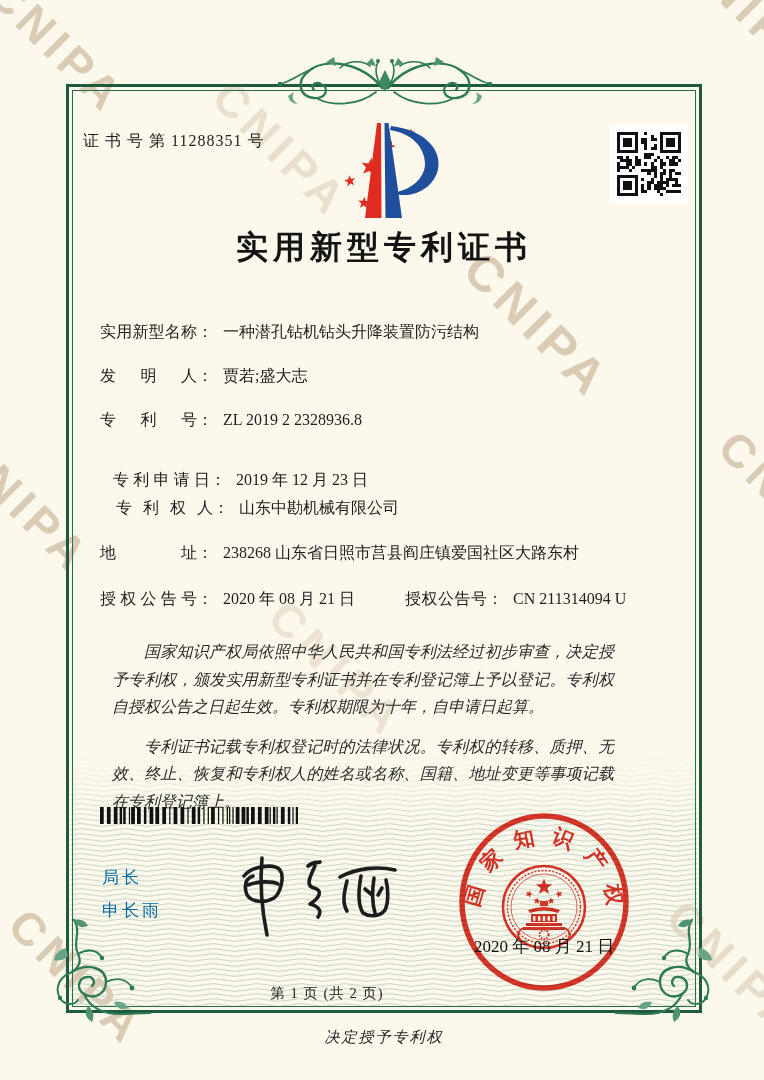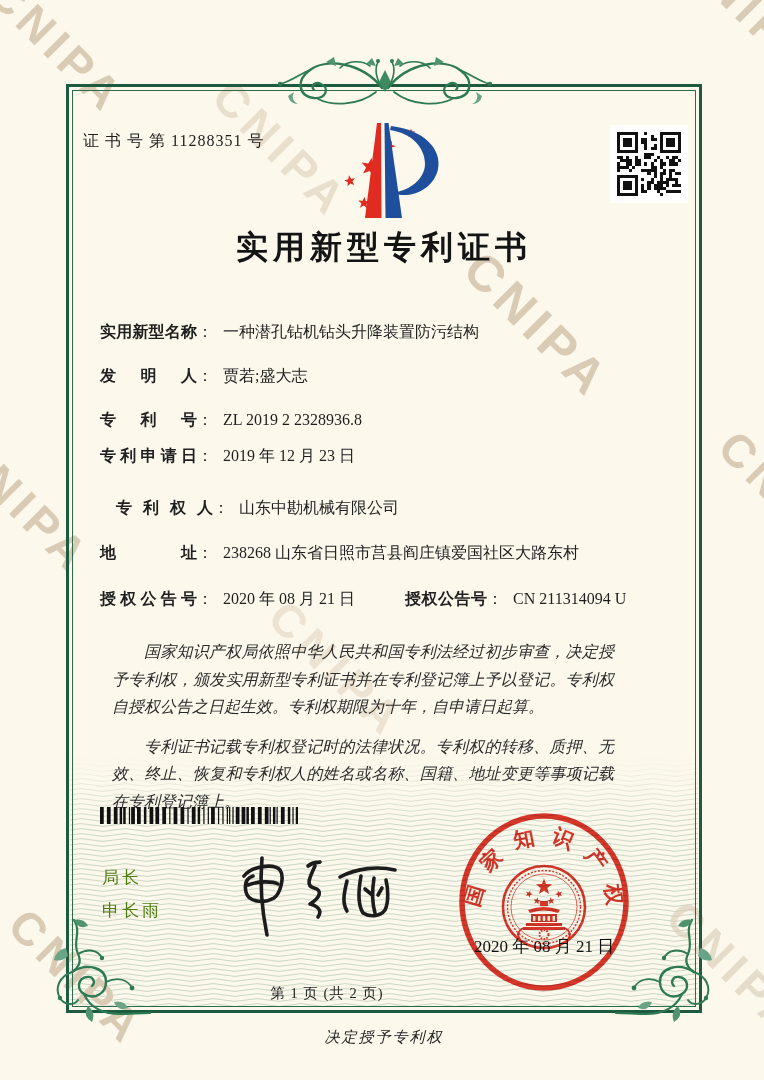--- a/index.html
+++ b/index.html
@@ -48,30 +48,29 @@
   .title{
     left:66px;top:226px;width:636px;text-align:center;
     font-size:32px;font-weight:700;letter-spacing:5px;color:#141414;
   }
   .fields{left:100px;top:322px;width:540px;font-size:16px;}
   .frow{position:absolute;left:0;white-space:nowrap;}
   .flabel{
     display:inline-block;width:97px;
     text-align:justify;text-align-last:justify;
     vertical-align:bottom;
-    font-weight:bold;
   }
   .fcolon{margin-right:10px;}
   .fgroup2{position:absolute;left:290px;top:0;}
   .fgroup2 .flabel{width:82px;margin-left:15px;}
   .paras{left:100px;top:626px;width:526px;font-size:16px;line-height:27.5px;
     font-style:italic;text-align:justify;color:#2a2a2a;}
   .paras p{margin:12px;text-indent:2em;}
   .barcode{left:100px;top:807px;}
-  .signer{font-family:"Liberation Sans","DejaVu Sans",sans-serif;font-size:17px;letter-spacing:3px;color:#4d7c0f;}
+  .signer{font-family:"Liberation Sans","DejaVu Sans",sans-serif;font-size:17px;letter-spacing:3px;color:#0369a1;}
   .signer-title{left:102px;top:866px;}
   .signer-name{left:102px;top:899px;}
   .signature{left:222px;top:836px;z-index:5;}
   .seal{left:455px;top:810px;z-index:5;opacity:.93;mix-blend-mode:multiply;}
   .seal-date{left:448px;top:935px;width:192px;text-align:center;font-size:17px;color:#111;z-index:6;}
   .page-indicator{left:66px;top:984px;width:522px;text-align:center;font-size:14.5px;letter-spacing:1px;}
   .note{left:66px;top:1028px;width:636px;text-align:center;font-size:15px;font-style:italic;letter-spacing:2px;}
   .ornament{z-index:5;}
   .orn-top{left:270px;top:54px;}
   .orn-bl{left:44px;top:918px;}
@@ -337,21 +336,21 @@
   <div class="abs fields">
     <div class="frow" style="top:0;">
       <span class="flabel">实用新型名称</span><span class="fcolon">：</span><span class="fvalue">一种潜孔钻机钻头升降装置防污结构</span>
     </div>
     <div class="frow" style="top:44px;">
       <span class="flabel">发明人</span><span class="fcolon">：</span><span class="fvalue">贾若;盛大志</span>
     </div>
     <div class="frow" style="top:88px;">
       <span class="flabel">专利号</span><span class="fcolon">：</span><span class="fvalue">ZL 2019 2 2328936.8</span>
     </div>
-    <div class="frow" style="top:124px;">
+    <div class="frow" style="top:148px;margin-left:13px;">
       <span class="flabel">专利申请日</span><span class="fcolon">：</span><span class="fvalue">2019 年 12 月 23 日</span>
     </div>
     <div class="frow" style="top:176px;margin-left:16px;">
       <span class="flabel">专利权人</span><span class="fcolon">：</span><span class="fvalue">山东中勘机械有限公司</span>
     </div>
     <div class="frow" style="top:221px;">
       <span class="flabel">地址</span><span class="fcolon">：</span><span class="fvalue">238268  山东省日照市莒县阎庄镇爱国社区大路东村</span>
     </div>
     <div class="frow" style="top:267px;">
       <span class="flabel">授权公告号</span><span class="fcolon">：</span><span class="fvalue">2020 年 08 月 21 日</span>

